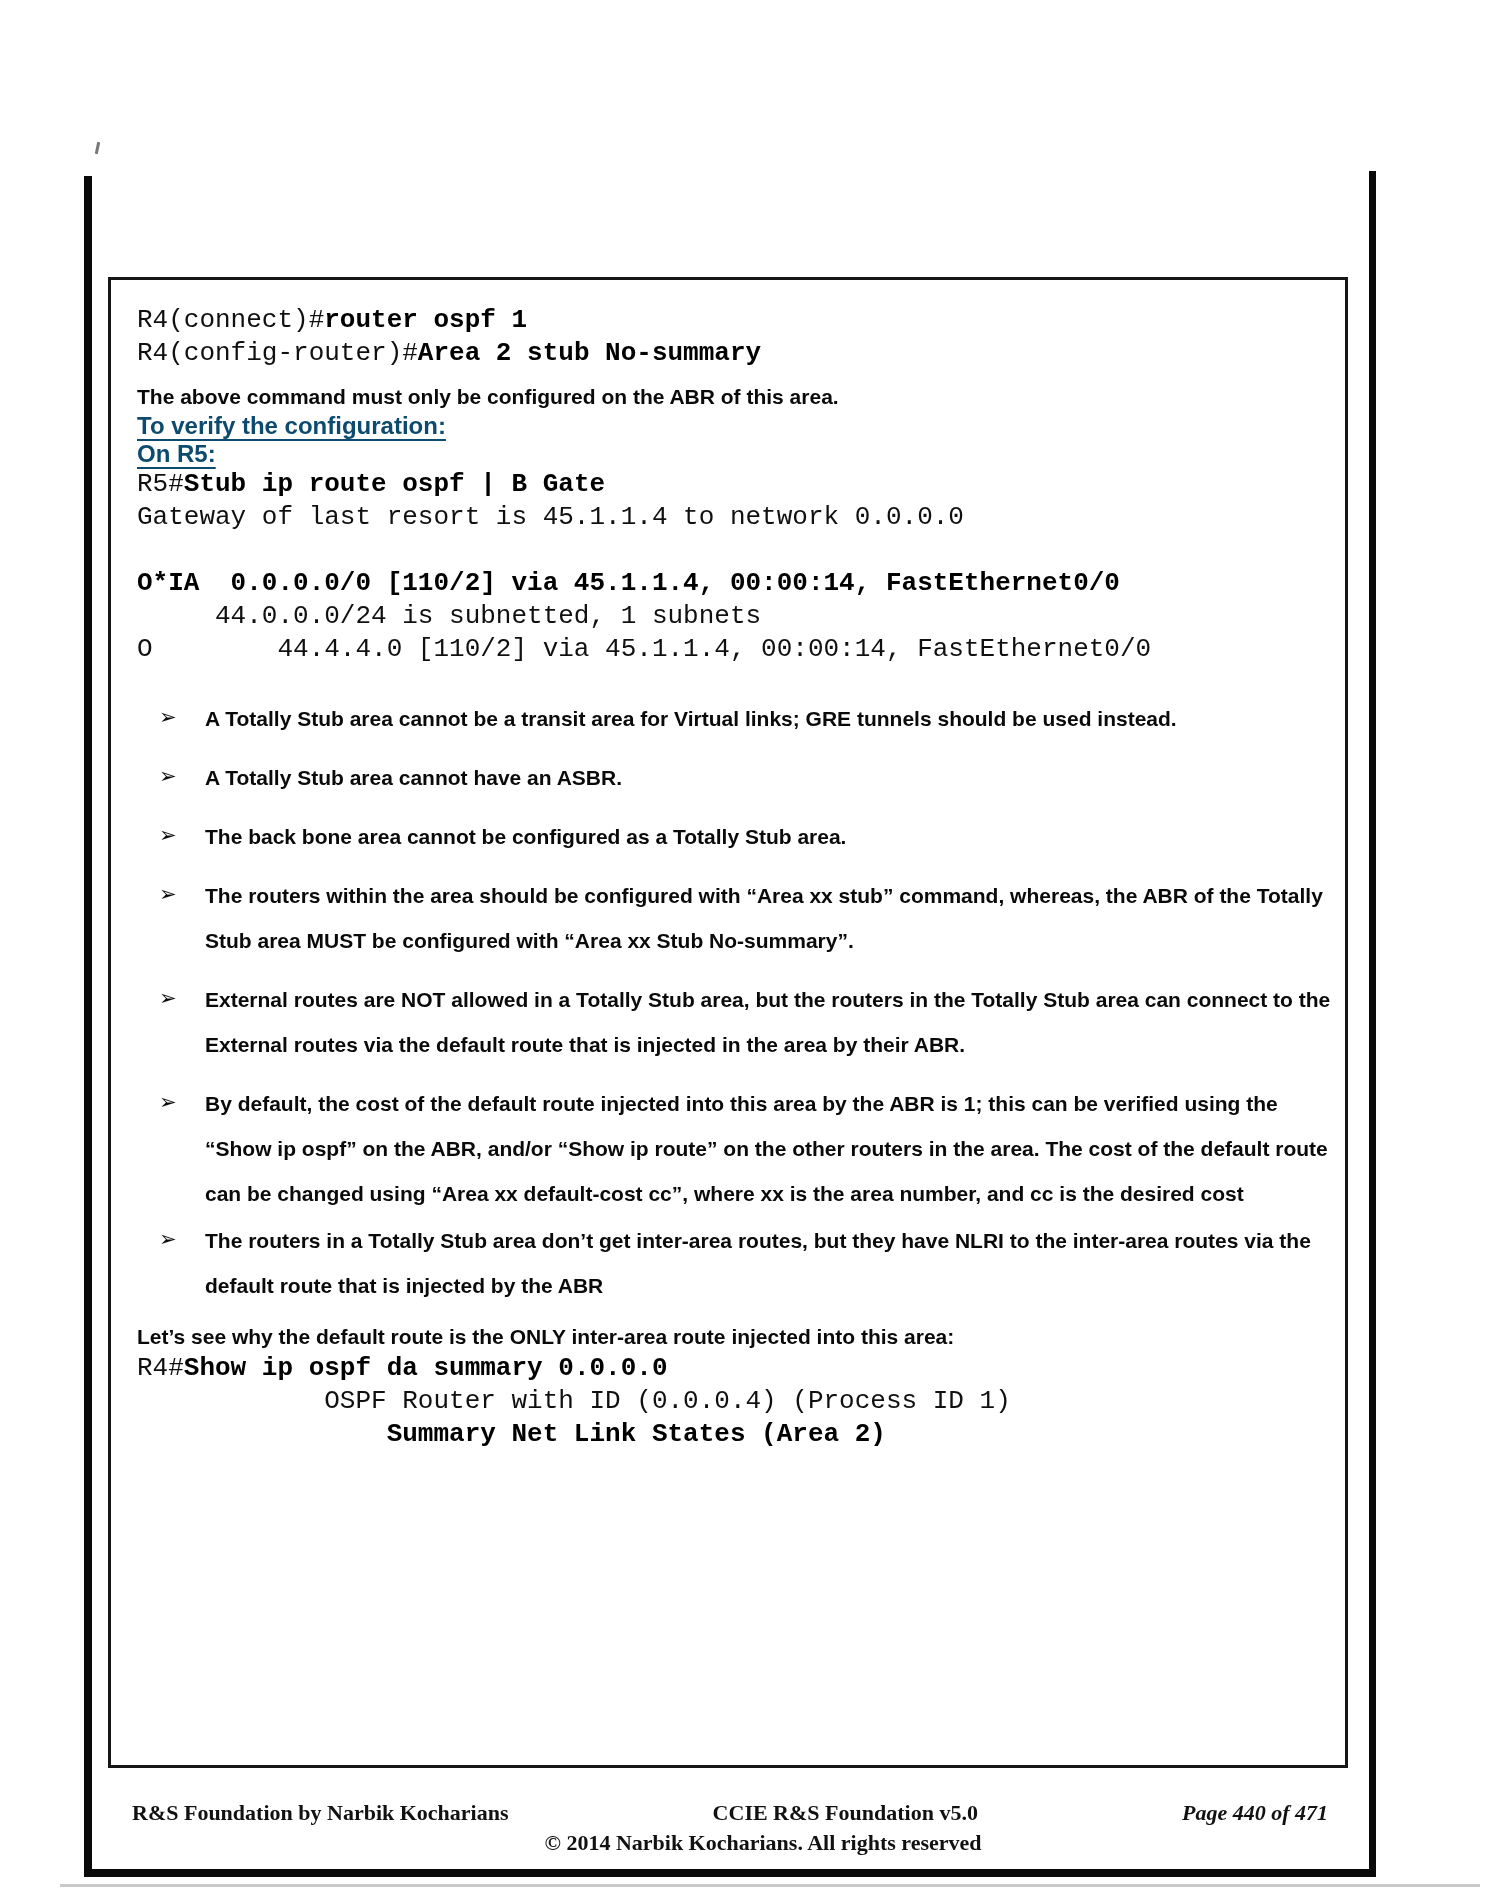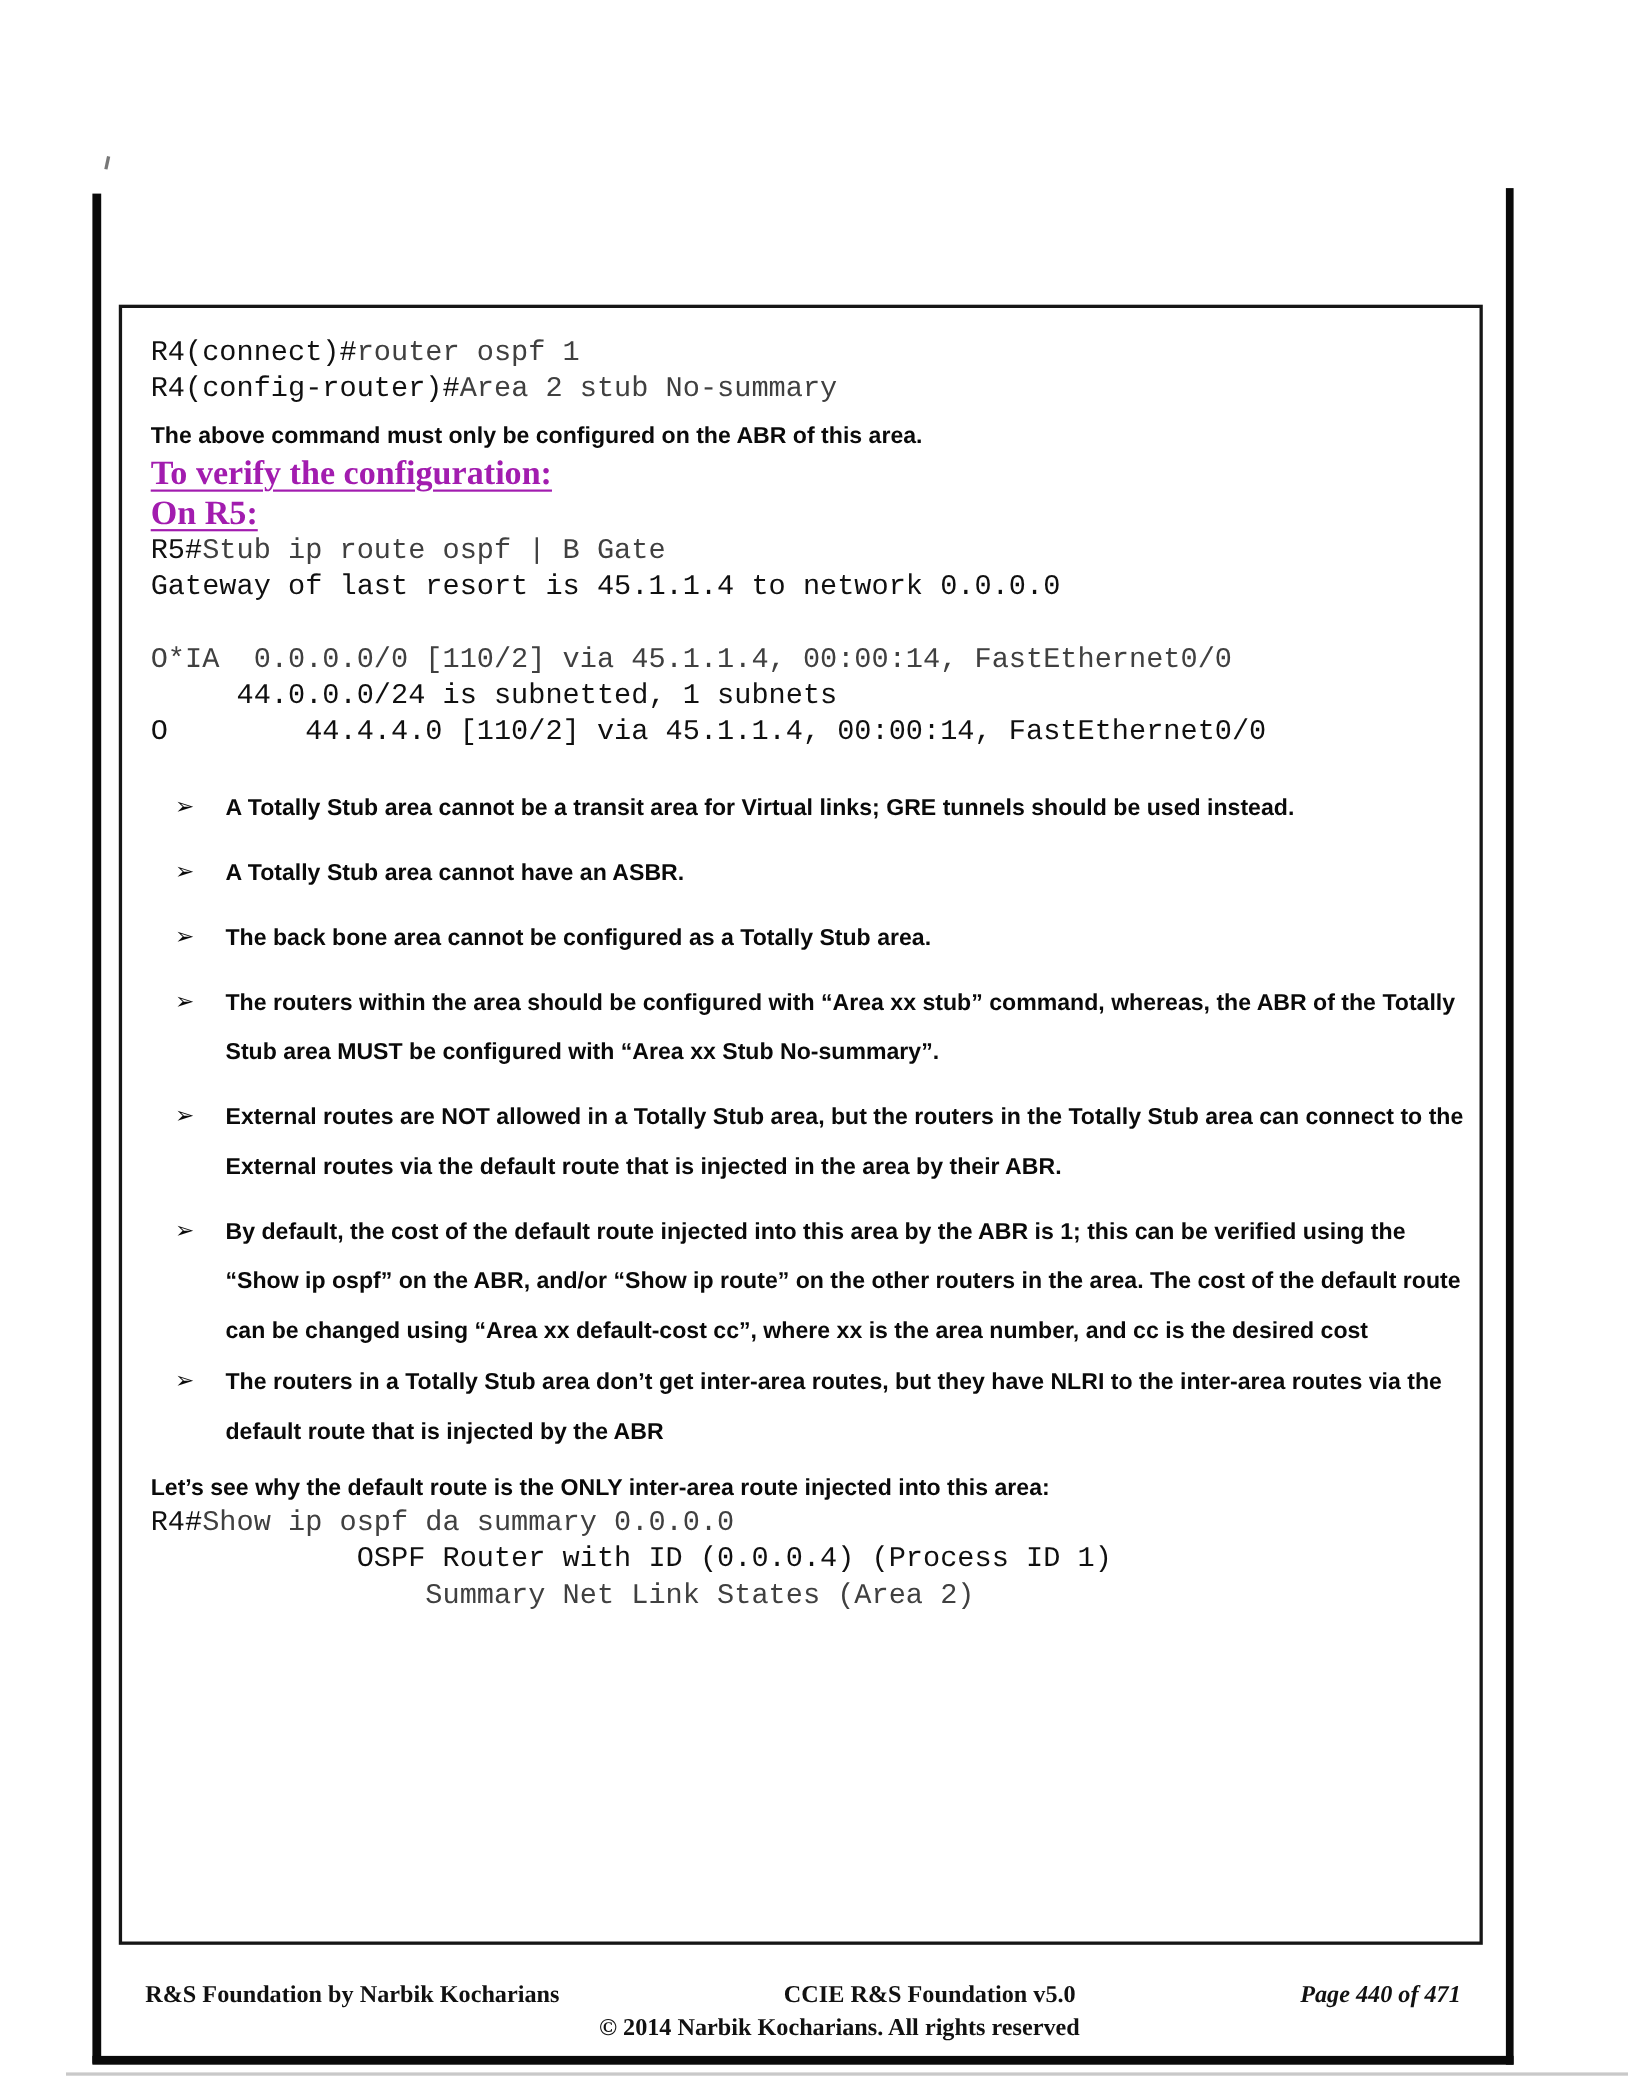--- a/index.html
+++ b/index.html
@@ -19,29 +19,29 @@
   .content-box{
     position:absolute;left:108px;top:277px;width:1240px;height:1491px;
     border:3px solid #161616;box-sizing:border-box;
     padding:24px 0 0 26px;overflow:hidden;background:#fff;
   }
 
   pre.mono{
     font-family:"Liberation Mono","DejaVu Sans Mono",monospace;
     font-size:26px;line-height:33px;margin:0;color:#101010;white-space:pre;
   }
-  pre.mono b{font-weight:normal;color:#404040;}
+  pre.mono b{font-weight:bold;color:#000000;}
 
   .sans{font-weight:bold;font-size:21px;line-height:30px;color:#0a0a0a;}
   .note{margin-top:12px;}
   .lets-see{margin-top:14px;}
 
   h2.serif{
-    font-family:Liberation Serif, serif;
-    font-size:31px;font-weight:bold;color:#a21caf;
+    font-family:Liberation Sans, sans-serif;
+    font-size:24px;font-weight:bold;color:#0c4a6e;
     text-decoration:underline;text-underline-offset:5px;text-decoration-thickness:2px;
     margin:0;
   }
   .h-verify{margin-top:34px;}
   .h-onr5{margin-top:38px;}
   .block2{margin-top:32px;}
 
   .h-points{
     font-size:24px;font-weight:bold;line-height:32px;margin-top:40px;color:#0a0a0a;
     text-decoration:underline;text-underline-offset:4px;text-decoration-thickness:2px;

